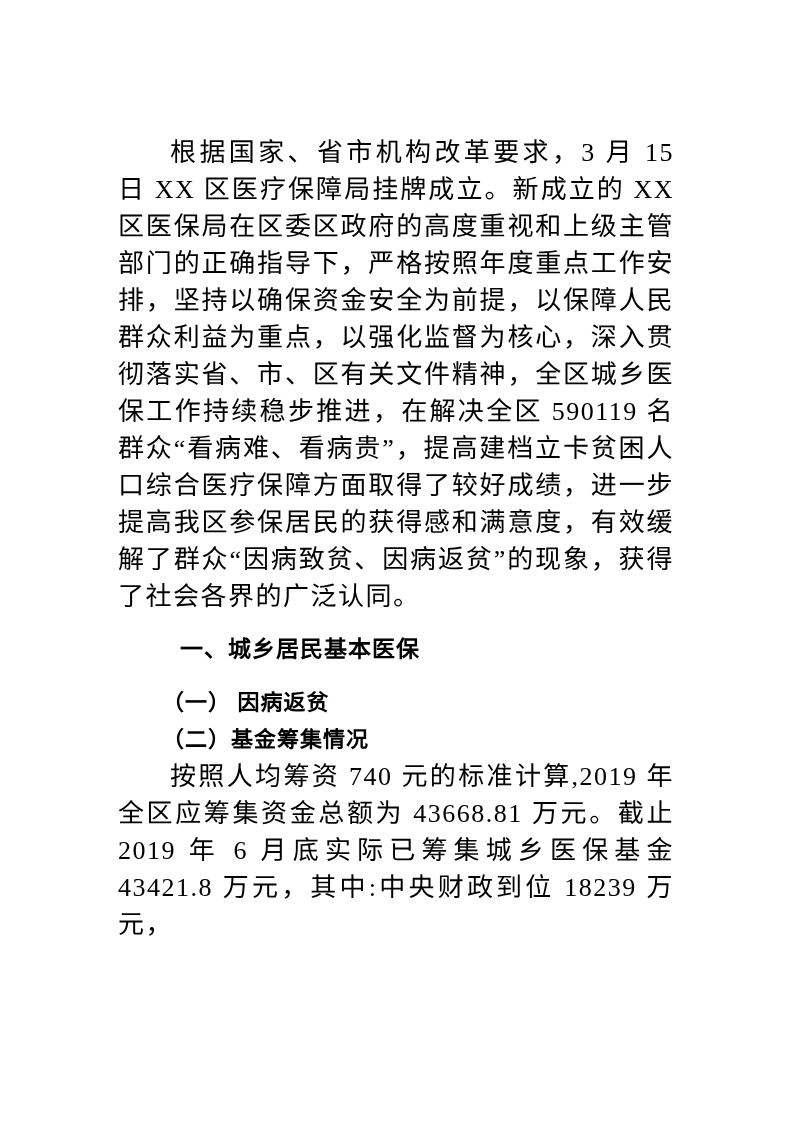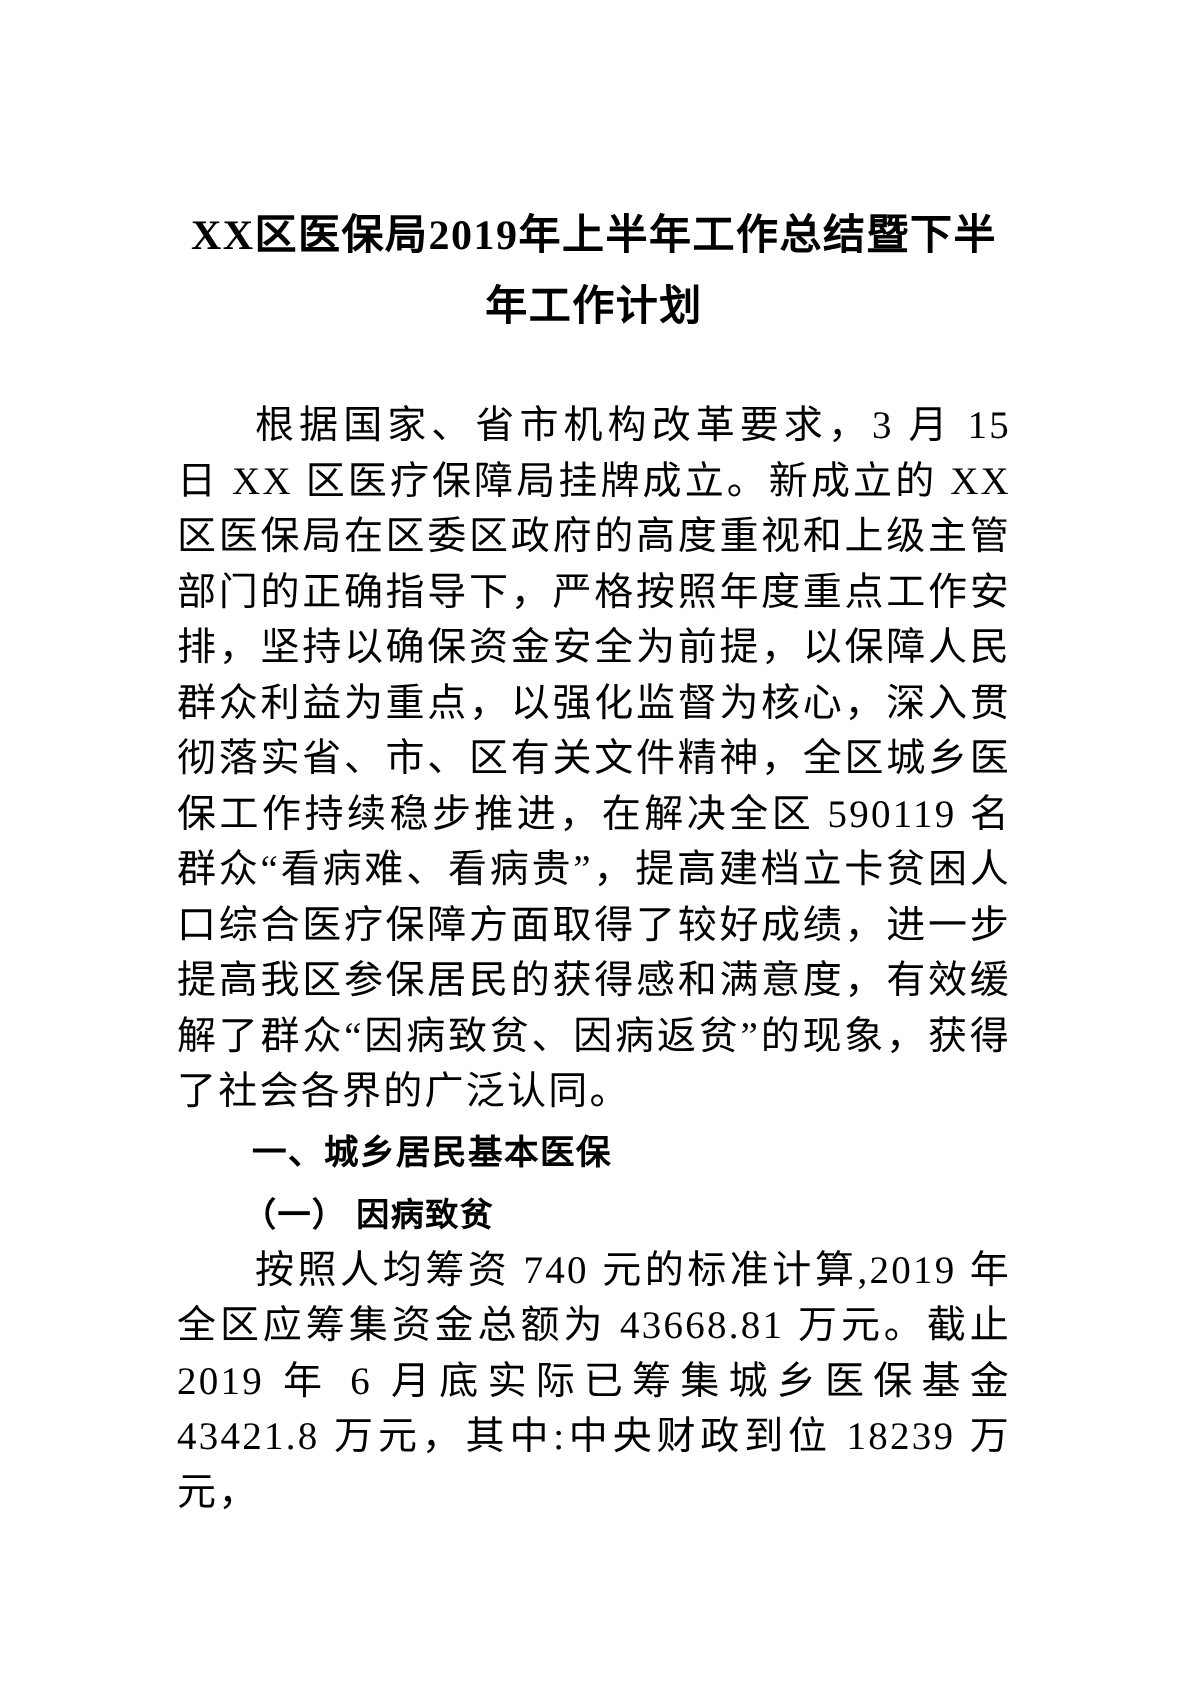--- a/index.html
+++ b/index.html
@@ -31,21 +31,21 @@
   .body-text {
     margin: 0;
     font-family: "Liberation Serif", "DejaVu Serif", serif;
     font-size: 26px;
     line-height: 37px;
     text-align: justify;
     letter-spacing: 1.5px;
   }
   .indent { text-indent: 2em; }
   .section-heading {
-    margin: 4px;
+    margin: 16px;
     font-family: "Liberation Sans", "DejaVu Sans", sans-serif; 
     font-weight: 700;
     font-size: 23px;
     line-height: 37px;
     text-indent: 2em;
     letter-spacing: 1px;
   }
   .sub-heading {
     margin: 0;
     font-family: "Liberation Serif", "DejaVu Serif", serif; 
@@ -55,26 +55,26 @@
     text-indent: 2em;
     letter-spacing: 1px;
   }
 </style>
 </head>
 <body>
 
 <div class="page">
   <div class="content">
 
-    <h1 class="doc-title">XX区医保局2019年上半年工作总结暨下半年工作计划</h1>
 
     <p class="body-text indent">根据国家、省市机构改革要求，3 月 15 日 XX 区医疗保障局挂牌成立。新成立的 XX 区医保局在区委区政府的高度重视和上级主管部门的正确指导下，严格按照年度重点工作安排，坚持以确保资金安全为前提，以保障人民群众利益为重点，以强化监督为核心，深入贯彻落实省、市、区有关文件精神，全区城乡医保工作持续稳步推进，在解决全区 590119 名群众“看病难、看病贵”，提高建档立卡贫困人口综合医疗保障方面取得了较好成绩，进一步提高我区参保居民的获得感和满意度，有效缓解了群众“因病致贫、因病返贫”的现象，获得了社会各界的广泛认同。</p>
 
     <h2 class="section-heading">一、城乡居民基本医保</h2>
 
-    <h3 class="sub-heading">（一） 因病致贫</h3>
+    <h3 class="sub-heading">（一） 因病返贫</h3>
 
 
+    <h3 class="sub-heading">（二）基金筹集情况</h3>
 
     <p class="body-text indent">按照人均筹资 740 元的标准计算,2019 年全区应筹集资金总额为 43668.81 万元。截止 2019 年 6 月底实际已筹集城乡医保基金 43421.8 万元，其中:中央财政到位 18239 万元，</p>
 
   </div>
 </div>
 
 </body></html>

